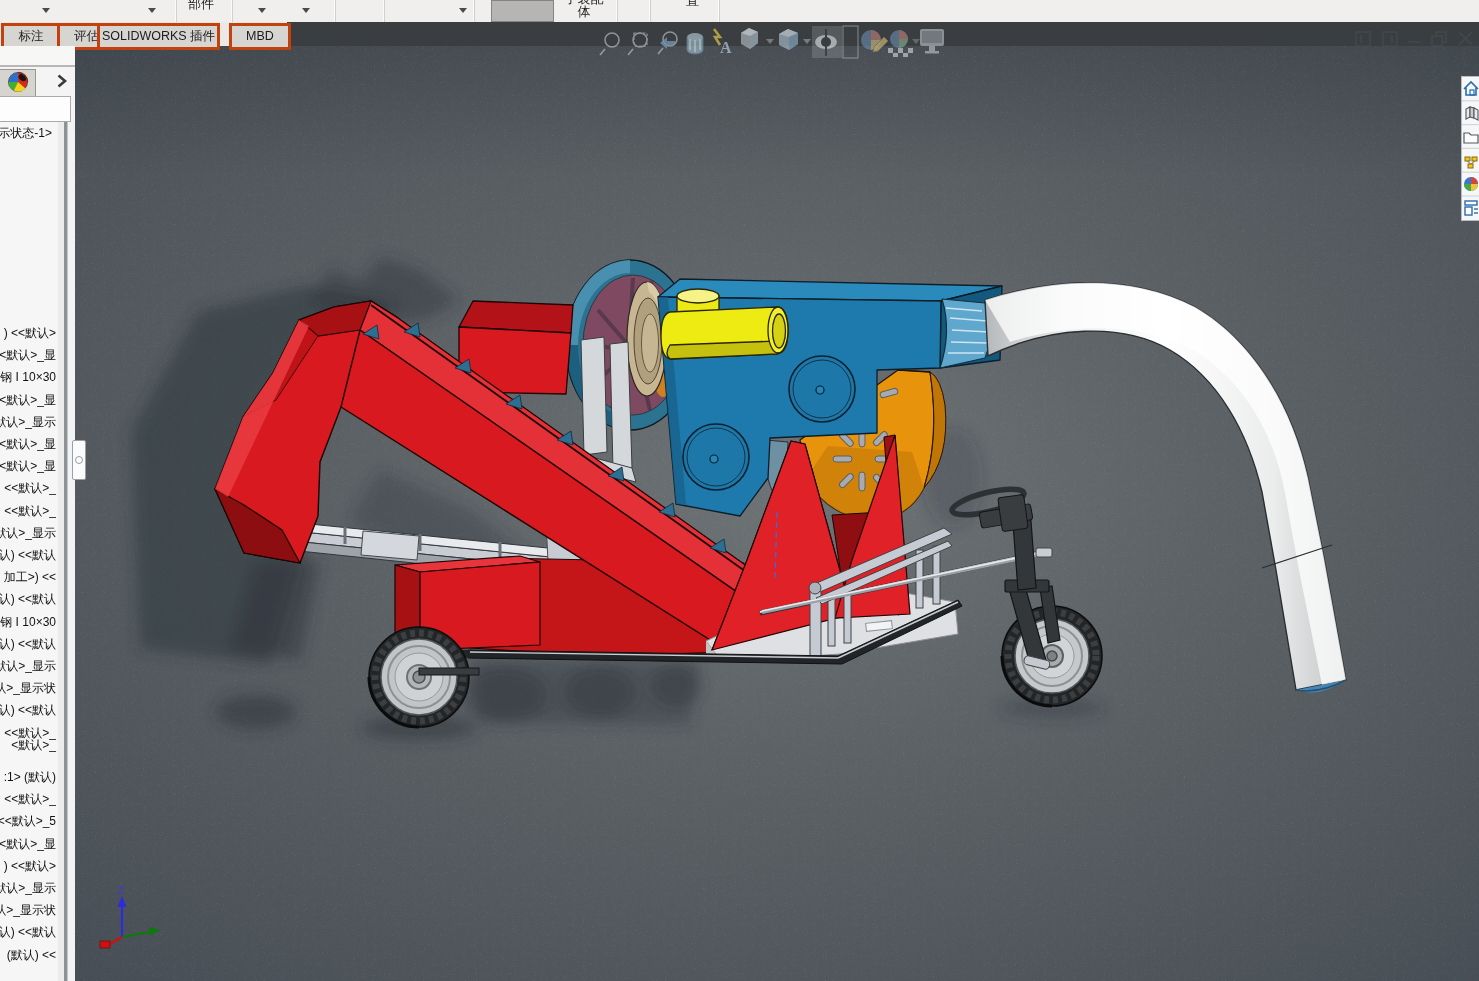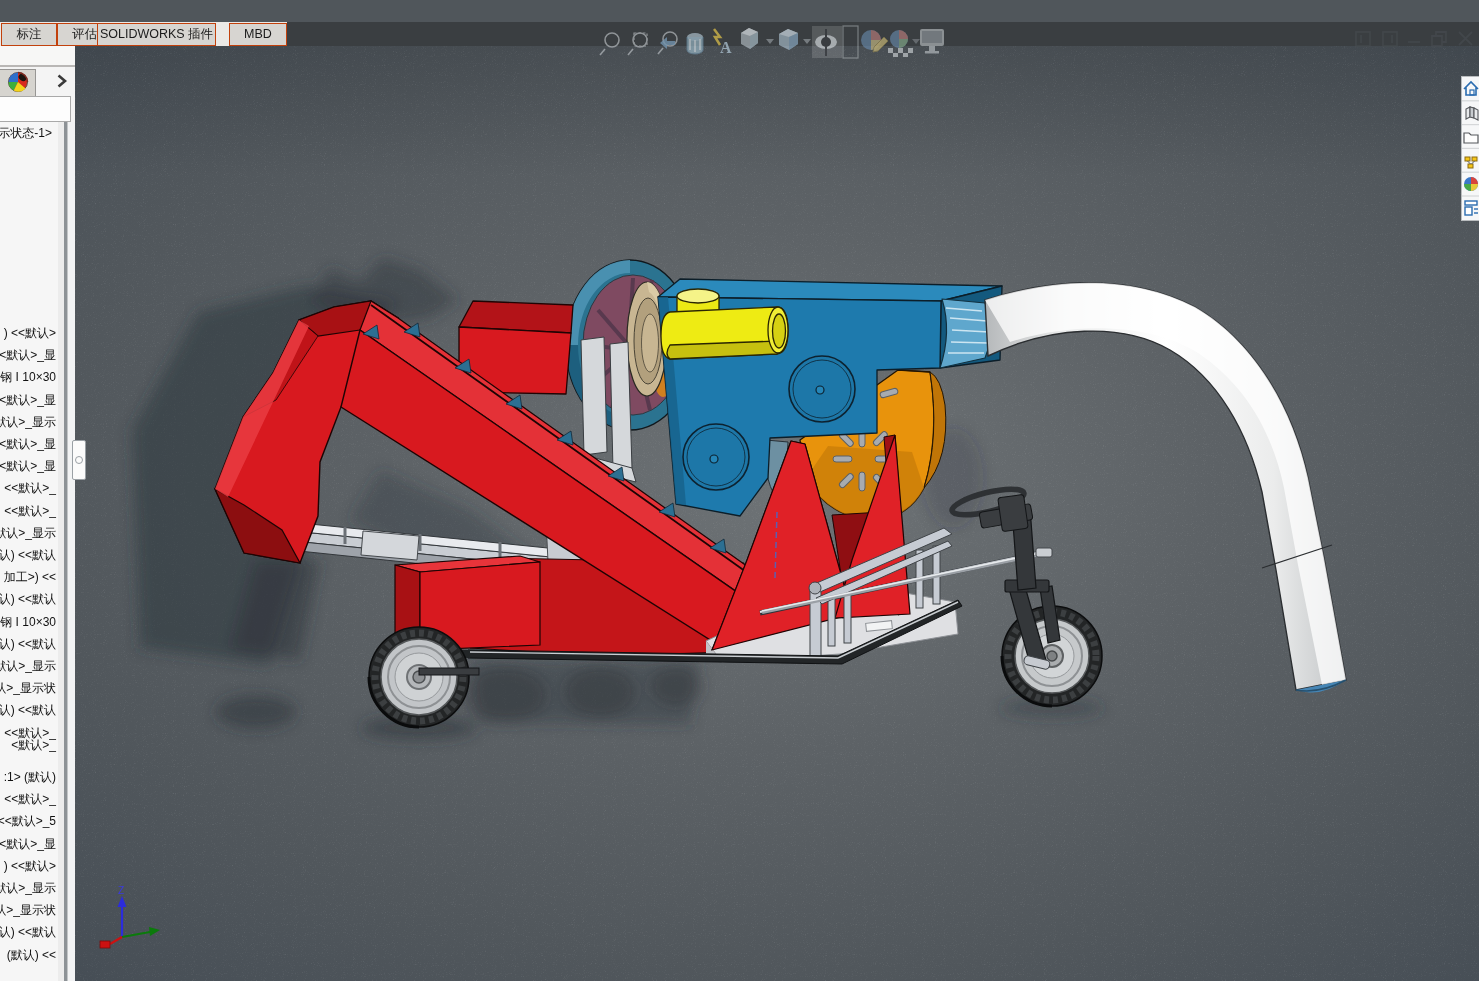--- a/index.html
+++ b/index.html
@@ -6,21 +6,21 @@
 #stage{position:relative;width:1479px;height:981px;}
 
 #ribbon{position:absolute;left:0;top:0;width:1479px;height:22px;background:#f0efee;border-bottom:1px solid #c9c7c4;}
 .sep{position:absolute;top:0;width:1px;height:22px;background:#d2d0cd;border-left:1px solid #fbfbfa;}
 .caret{position:absolute;top:8px;width:0;height:0;border-left:4px solid transparent;border-right:4px solid transparent;border-top:5px solid #4a4a4a;}
 .rtext{position:absolute;color:#1d1d1d;font-size:13px;line-height:13px;white-space:nowrap;}
 #pressedbtn{position:absolute;left:491px;top:0;width:61px;height:20px;background:#b6b5b4;border:1px solid #868482;}
 
 #tabrow{position:absolute;left:0;top:22px;width:1479px;height:24px;background:#3a3e41;}
 #tabrow .tabs{position:absolute;left:0;top:0;height:24px;background:#ebe9e6;}
-.tab{position:absolute;top:1px;height:21px;background:#d7d5d1;border:1px solid #c2410c;color:#1b1b1b;font-size:12.5px;text-align:center;line-height:21px;white-space:nowrap;}
+.tab{position:absolute;top:1px;height:21px;background:#d7d5d1;border:3px solid #c2410c;color:#1b1b1b;font-size:12.5px;text-align:center;line-height:21px;white-space:nowrap;}
 
 #lpanel{position:absolute;left:0;top:46px;width:75px;height:935px;background:#f4f4f4;z-index:6;}
 #lpanel .topstrip{position:absolute;left:0;top:0;width:75px;height:19px;background:#f7f7f6;border-bottom:2px solid #b9b7b5;}
 #swtab{position:absolute;left:-6px;top:23px;width:40px;height:26px;background:#d6d4cf;border:1px solid #979694;}
 #chev{position:absolute;left:56px;top:28px;width:12px;height:14px;}
 #searchbox{position:absolute;left:-4px;top:50px;width:73px;height:24px;background:#fdfdfd;border:1px solid #a9a9a9;}
 #treewrap{position:absolute;left:0;top:76px;width:58px;height:859px;overflow:hidden;background:#f6f6f6;}
 .trow{position:absolute;right:2px;white-space:nowrap;font-size:12px;color:#111;}
 #tstrip1{position:absolute;left:58px;top:76px;width:7px;height:859px;background:#ececec;}
 #tline{position:absolute;left:64px;top:76px;width:3px;height:859px;background:#8d9296;border-right:1px solid #c2c5c7;}
@@ -395,20 +395,39 @@
   <g>
     <line x1="122" y1="937" x2="122" y2="905" stroke="#2c2cdc" stroke-width="2.2"></line>
     <polygon points="122,896 117.5,907 126.5,907" fill="#2c2cdc"></polygon>
     <text x="118" y="894" font-size="10" fill="#3a3ae0" font-family="Liberation Sans">Z</text>
     <line x1="122" y1="937" x2="150" y2="932" stroke="#0b7a0b" stroke-width="2.2"></line>
     <polygon points="160,930 149,927 150,936" fill="#0b7a0b"></polygon>
     <line x1="122" y1="937" x2="110" y2="944" stroke="#cc1111" stroke-width="2.2"></line>
     <rect x="100" y="941" width="10" height="7" fill="#cc1111" stroke="#7a0a0a" stroke-width="0.8"></rect>
   </g>
   </svg>
+  </div>
+  <div id="ribbon">
+    <div class="sep" style="left:175px"></div>
+      <div class="sep" style="left:231px"></div>
+    <div class="sep" style="left:334px"></div>
+      <div class="sep" style="left:383px"></div>
+    <div class="sep" style="left:473px"></div>
+      <div class="sep" style="left:616px"></div>
+    <div class="sep" style="left:649px"></div>
+      <div class="sep" style="left:718px"></div>
+    <div class="caret" style="left:42px"></div>
+      <div class="caret" style="left:148px"></div>
+    <div class="caret" style="left:258px"></div>
+      <div class="caret" style="left:302px"></div>
+    <div class="caret" style="left:459px"></div>
+    <div class="rtext" style="left:188px;top:-3px">部件</div>
+    <div id="pressedbtn"></div>
+    <div class="rtext" style="left:563px;top:-8px;text-align:center;width:42px">了装配<br>体</div>
+    <div class="rtext" style="left:686px;top:-6px">直</div>
   </div>
   <div id="tabrow">
     <div class="tabs" style="width:287px"></div>
     <div class="tab" style="left:1px;width:54px">标注</div>
     <div class="tab" style="left:57px;width:53px">评估</div>
     <div class="tab" style="left:97px;width:117px">SOLIDWORKS 插件</div>
     <div class="tab" style="left:229px;width:56px">MBD</div>
   </div>
   <div id="lpanel">
     <div class="topstrip"></div>

